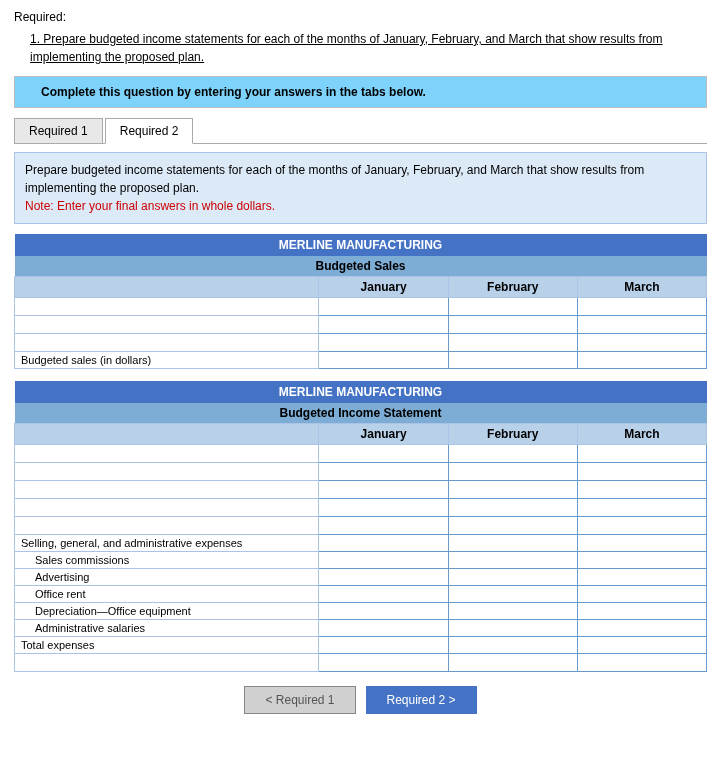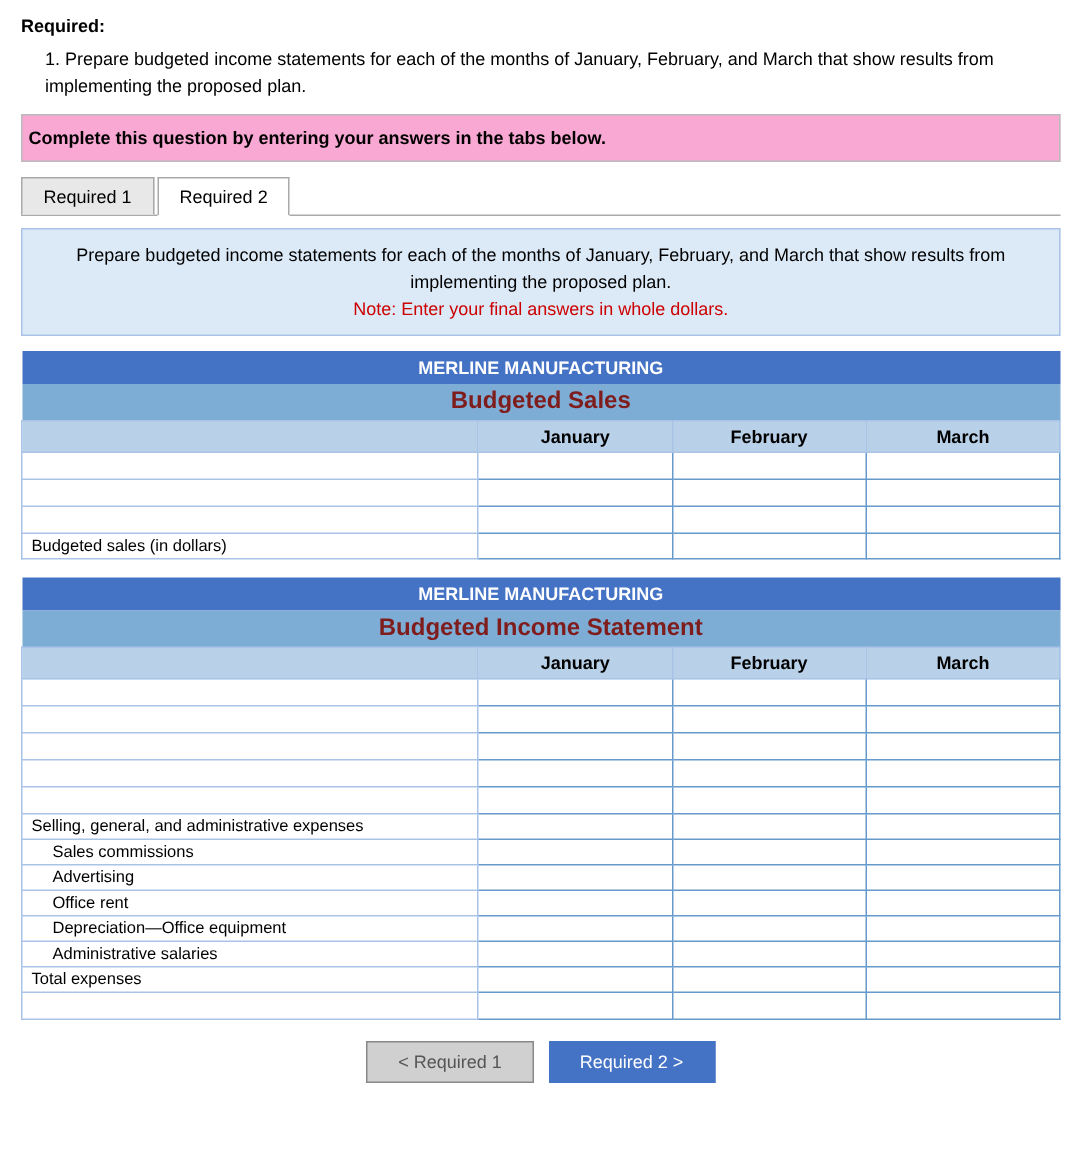--- a/index.html
+++ b/index.html
@@ -10,39 +10,40 @@
       color: #000;
       width: 721px;
       min-height: 777px;
     }
 
     .page-container {
       padding: 10px 14px;
     }
 
     .required-header {
-      font-weight: bold;
+      font-weight: normal;
       margin-bottom: 6px;
     }
 
     .required-list {
       margin-left: 16px;
       margin-bottom: 10px;
       line-height: 1.5;
     }
 
     .required-list li {
       list-style: none;
       margin-bottom: 4px;
+      text-decoration: underline;
     }
 
     .complete-box {
-      background: #f9a8d4;
+      background: #7dd3fc;
       border: 1px solid #bbb;
-      padding: 8px 4px;
+      padding: 8px 26px;
       font-weight: bold;
       margin-bottom: 10px;
       font-size: 12px;
     }
 
     .tabs-row {
       display: flex;
       border-bottom: 1px solid #aaa;
       margin-bottom: 8px;
     }
@@ -62,21 +63,20 @@
       border-bottom: 1px solid #fff;
       margin-bottom: -1px;
     }
 
     .instruction-box {
       background: #dce9f7;
       border: 1px solid #aac4e8;
       padding: 8px 10px;
       margin-bottom: 10px;
       line-height: 1.5;
-      text-align: center;
     }
 
     .instruction-box .note {
       color: #cc0000;
     }
 
     
     .table-section {
       margin-bottom: 12px;
     }
@@ -90,25 +90,25 @@
       background: #4472c4;
       color: #fff;
       text-align: center;
       font-weight: bold;
       padding: 4px;
       font-size: 12px;
     }
 
     .table-subheader-blue {
       background: #7dacd4;
-      color: #7f1d1d;
+      color: #000000;
       text-align: center;
       font-weight: bold;
       padding: 3px;
-      font-size: 16px;
+      font-size: 12px;
     }
 
     .table-col-header {
       background: #b8d0e8;
       text-align: center;
       font-weight: bold;
       padding: 3px 6px;
       font-size: 12px;
       border: 1px solid #aac4e8;
     }

